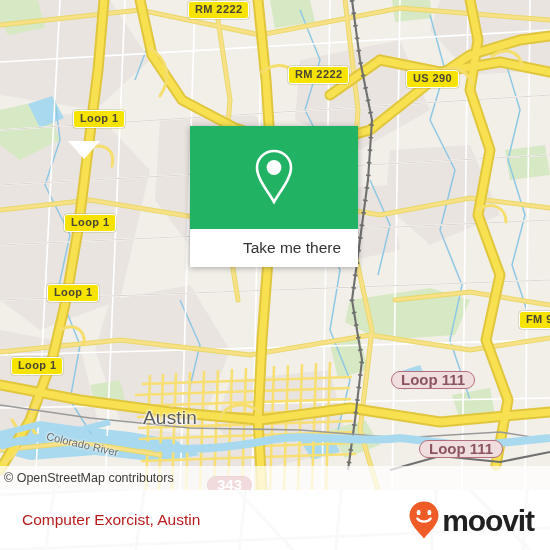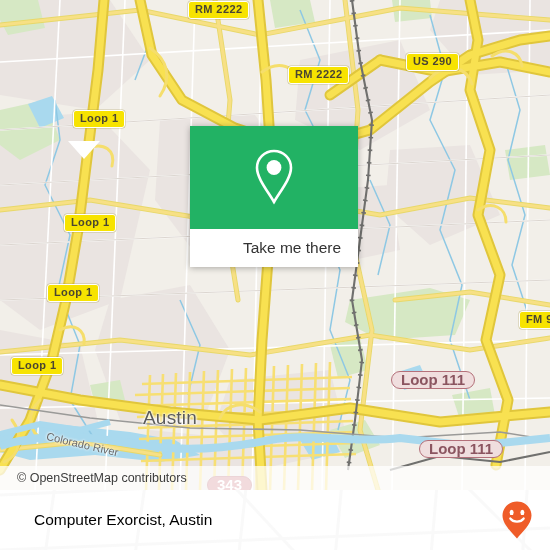--- a/index.html
+++ b/index.html
@@ -84,33 +84,33 @@
     border-top:18px solid #ffffff;
   }
 
   
   #attrib{
     position:absolute;left:0;top:466px;width:550px;height:24px;
     background:rgba(255,255,255,.72);
     display:flex;align-items:center;
   }
   #attrib span{
-    color:#3c3c3c;font-size:12.5px;padding-left:17px;white-space:nowrap;
+    color:#3c3c3c;font-size:12.5px;padding-left:4px;white-space:nowrap;
   }
 
   
   #footer{
     position:absolute;left:0;top:490px;width:550px;height:60px;
     background:#ffffff;overflow:hidden;
   }
   #footer-ghost{position:absolute;left:0;top:-40px;opacity:.055;}
   #footer-title{
     position:absolute;left:22px;top:0;height:60px;
     display:flex;align-items:center;
-    color:#000000;font-size:15.5px;white-space:nowrap;margin-left:12px;
+    color:#b91c1c;font-size:15.5px;white-space:nowrap;
   }
   #footer-logo{
     position:absolute;right:16px;top:0;height:60px;
     display:flex;align-items:center;gap:1px;
   }
   #moovit-word{
     color:#202020;font-size:30px;font-weight:bold;letter-spacing:-1.1px;
     line-height:30px;position:relative;top:1px;
   }
 </style>
@@ -295,21 +295,21 @@
 
         <g>
           <path d="M0 446 C50 430 100 438 150 446 C190 452 230 448 270 440 C310 432 350 444 400 438 L470 446 L550 438" stroke="#a9d9ee" stroke-width="8" fill="none"></path>
           <path d="M0 434 L40 424 L80 430 L110 422" stroke="#a9d9ee" stroke-width="6" fill="none"></path>
         </g>
       </g>
     </svg>
 
     <div class="shield" style="left:188px;top:1px;">RM 2222</div>
     <div class="shield" style="left:288px;top:66px;">RM 2222</div>
-    <div class="shield" style="left:406px;top:53px;">US 290</div>
+    <div class="shield" style="left:406px;top:70px;">US 290</div>
     <div class="shield" style="left:73px;top:110px;">Loop 1</div>
     <div class="shield" style="left:64px;top:214px;">Loop 1</div>
     <div class="shield" style="left:47px;top:284px;">Loop 1</div>
     <div class="shield" style="left:11px;top:357px;">Loop 1</div>
     <div class="shield" style="left:519px;top:311px;">FM 96</div>
 
     <div class="pill" style="left:391px;top:371px;">Loop 111</div>
     <div class="pill" style="left:419px;top:440px;">Loop 111</div>
     <div class="pill solid" style="left:207px;top:476px;text-decoration:underline;">343</div>
 
@@ -353,16 +353,17 @@
     <div id="footer-title">
       <span>Computer Exorcist, Austin</span>
     </div>
     <div id="footer-logo">
       <svg width="34" height="40" viewBox="0 0 34 40">
         <path d="M17 1.5 C25 1.5 31.5 7.8 31.5 15.6 C31.5 24.5 22 32.5 17 38.5 C12 32.5 2.5 24.5 2.5 15.6 C2.5 7.8 9 1.5 17 1.5 Z" fill="#ef5c28"></path>
         <ellipse cx="11.6" cy="12.4" rx="2.0" ry="2.7" fill="#ffffff"></ellipse>
         <ellipse cx="22.4" cy="12.4" rx="2.0" ry="2.7" fill="#ffffff"></ellipse>
         <path d="M10.4 18.6 C13.2 22.6 20.8 22.6 23.6 18.6" stroke="#ffffff" stroke-width="2.4" fill="none" stroke-linecap="round"></path>
       </svg>
+      <span id="moovit-word">moovit</span>
     </div>
   </div>
 
 </div>
 
 </body></html>

